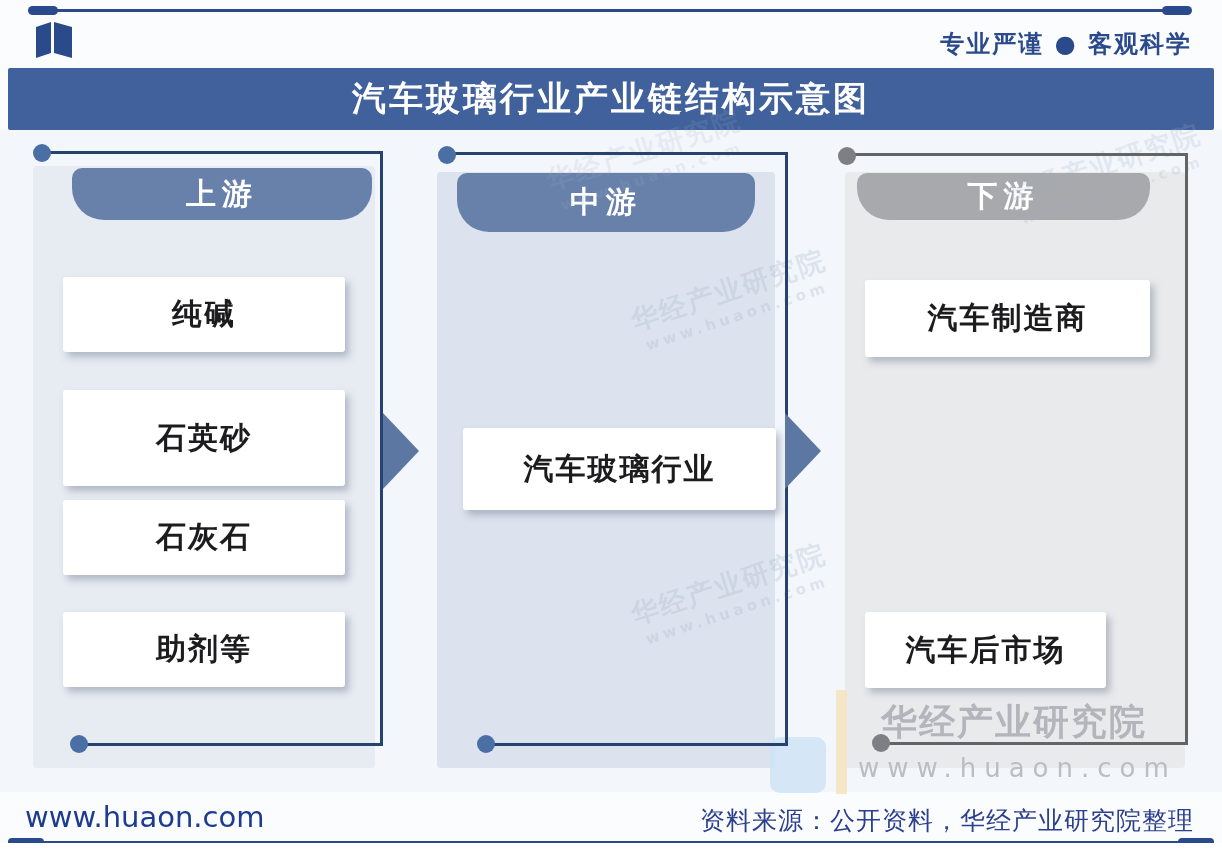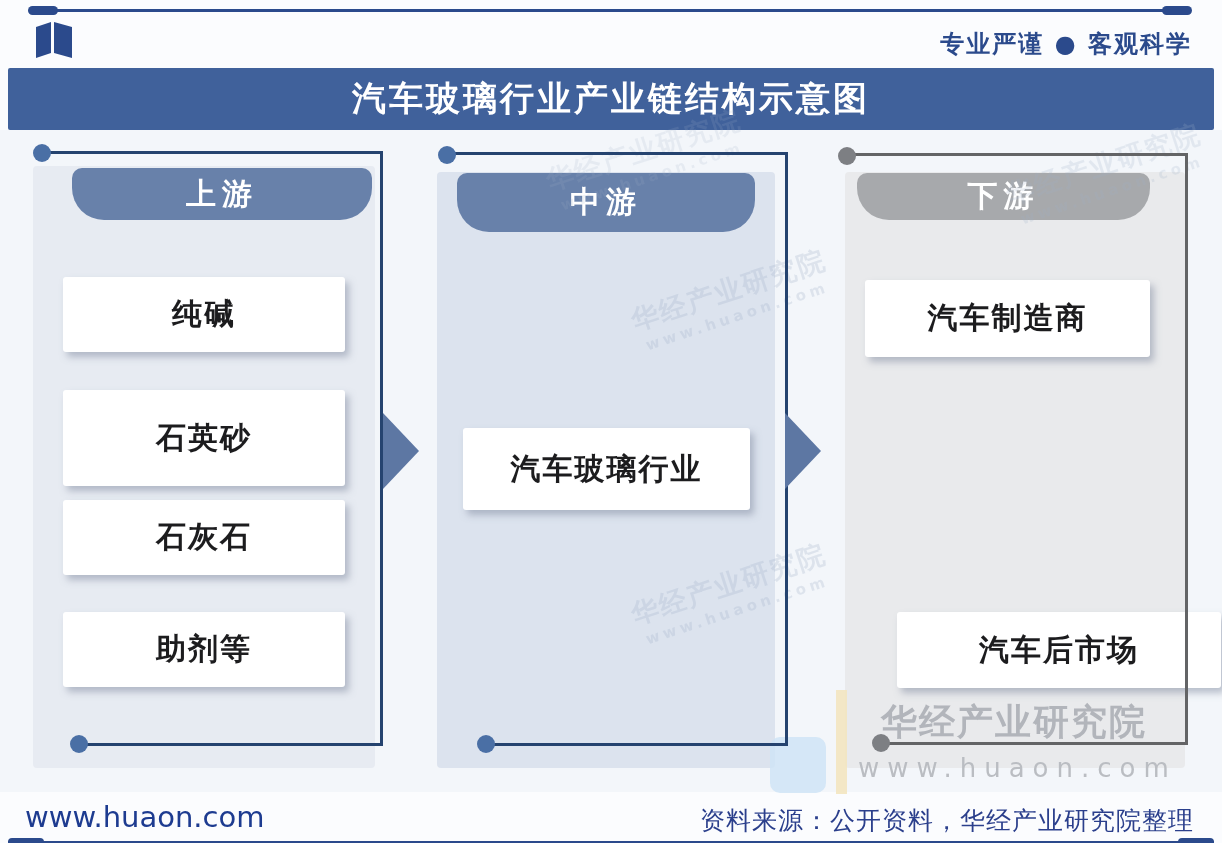--- a/index.html
+++ b/index.html
@@ -41,23 +41,23 @@
   .r3{left:857px;top:173px;width:293px;height:47px;}
 
   .box{position:absolute;background:#ffffff;border-radius:3px;
     box-shadow:4px 5px 7px rgba(125,135,158,.5);
     display:flex;align-items:center;justify-content:center;
     font-size:30px;color:#1c1c1e;font-weight:700;letter-spacing:2px;}
   .c1b1{left:63px;top:277px;width:282px;height:75px;}
   .c1b2{left:63px;top:390px;width:282px;height:96px;}
   .c1b3{left:63px;top:500px;width:282px;height:75px;}
   .c1b4{left:63px;top:612px;width:282px;height:75px;}
-  .c2b1{left:463px;top:428px;width:287px;height:82px;}
+  .c2b1{left:463px;top:428px;width:313px;height:82px;}
   .c3b1{left:865px;top:280px;width:285px;height:77px;}
-  .c3b2{left:865px;top:612px;width:324px;height:76px;margin-left:32px;}
+  .c3b2{left:865px;top:612px;width:241px;height:76px;}
 
   
   .wm-faint{position:absolute;transform:rotate(-18deg);color:#9fb0c8;white-space:nowrap;
     text-align:center;font-weight:bold;pointer-events:none;}
   .wm-faint .l1{font-size:27px;letter-spacing:2px;}
   .wm-faint .l2{font-size:15px;letter-spacing:4px;}
   .wm-f1{left:630px;top:272px;opacity:.26;}
   .wm-f2{left:630px;top:566px;opacity:.26;}
   .wm-f3{left:1005px;top:146px;opacity:.20;}
   .wm-f4{left:545px;top:132px;opacity:.16;}

